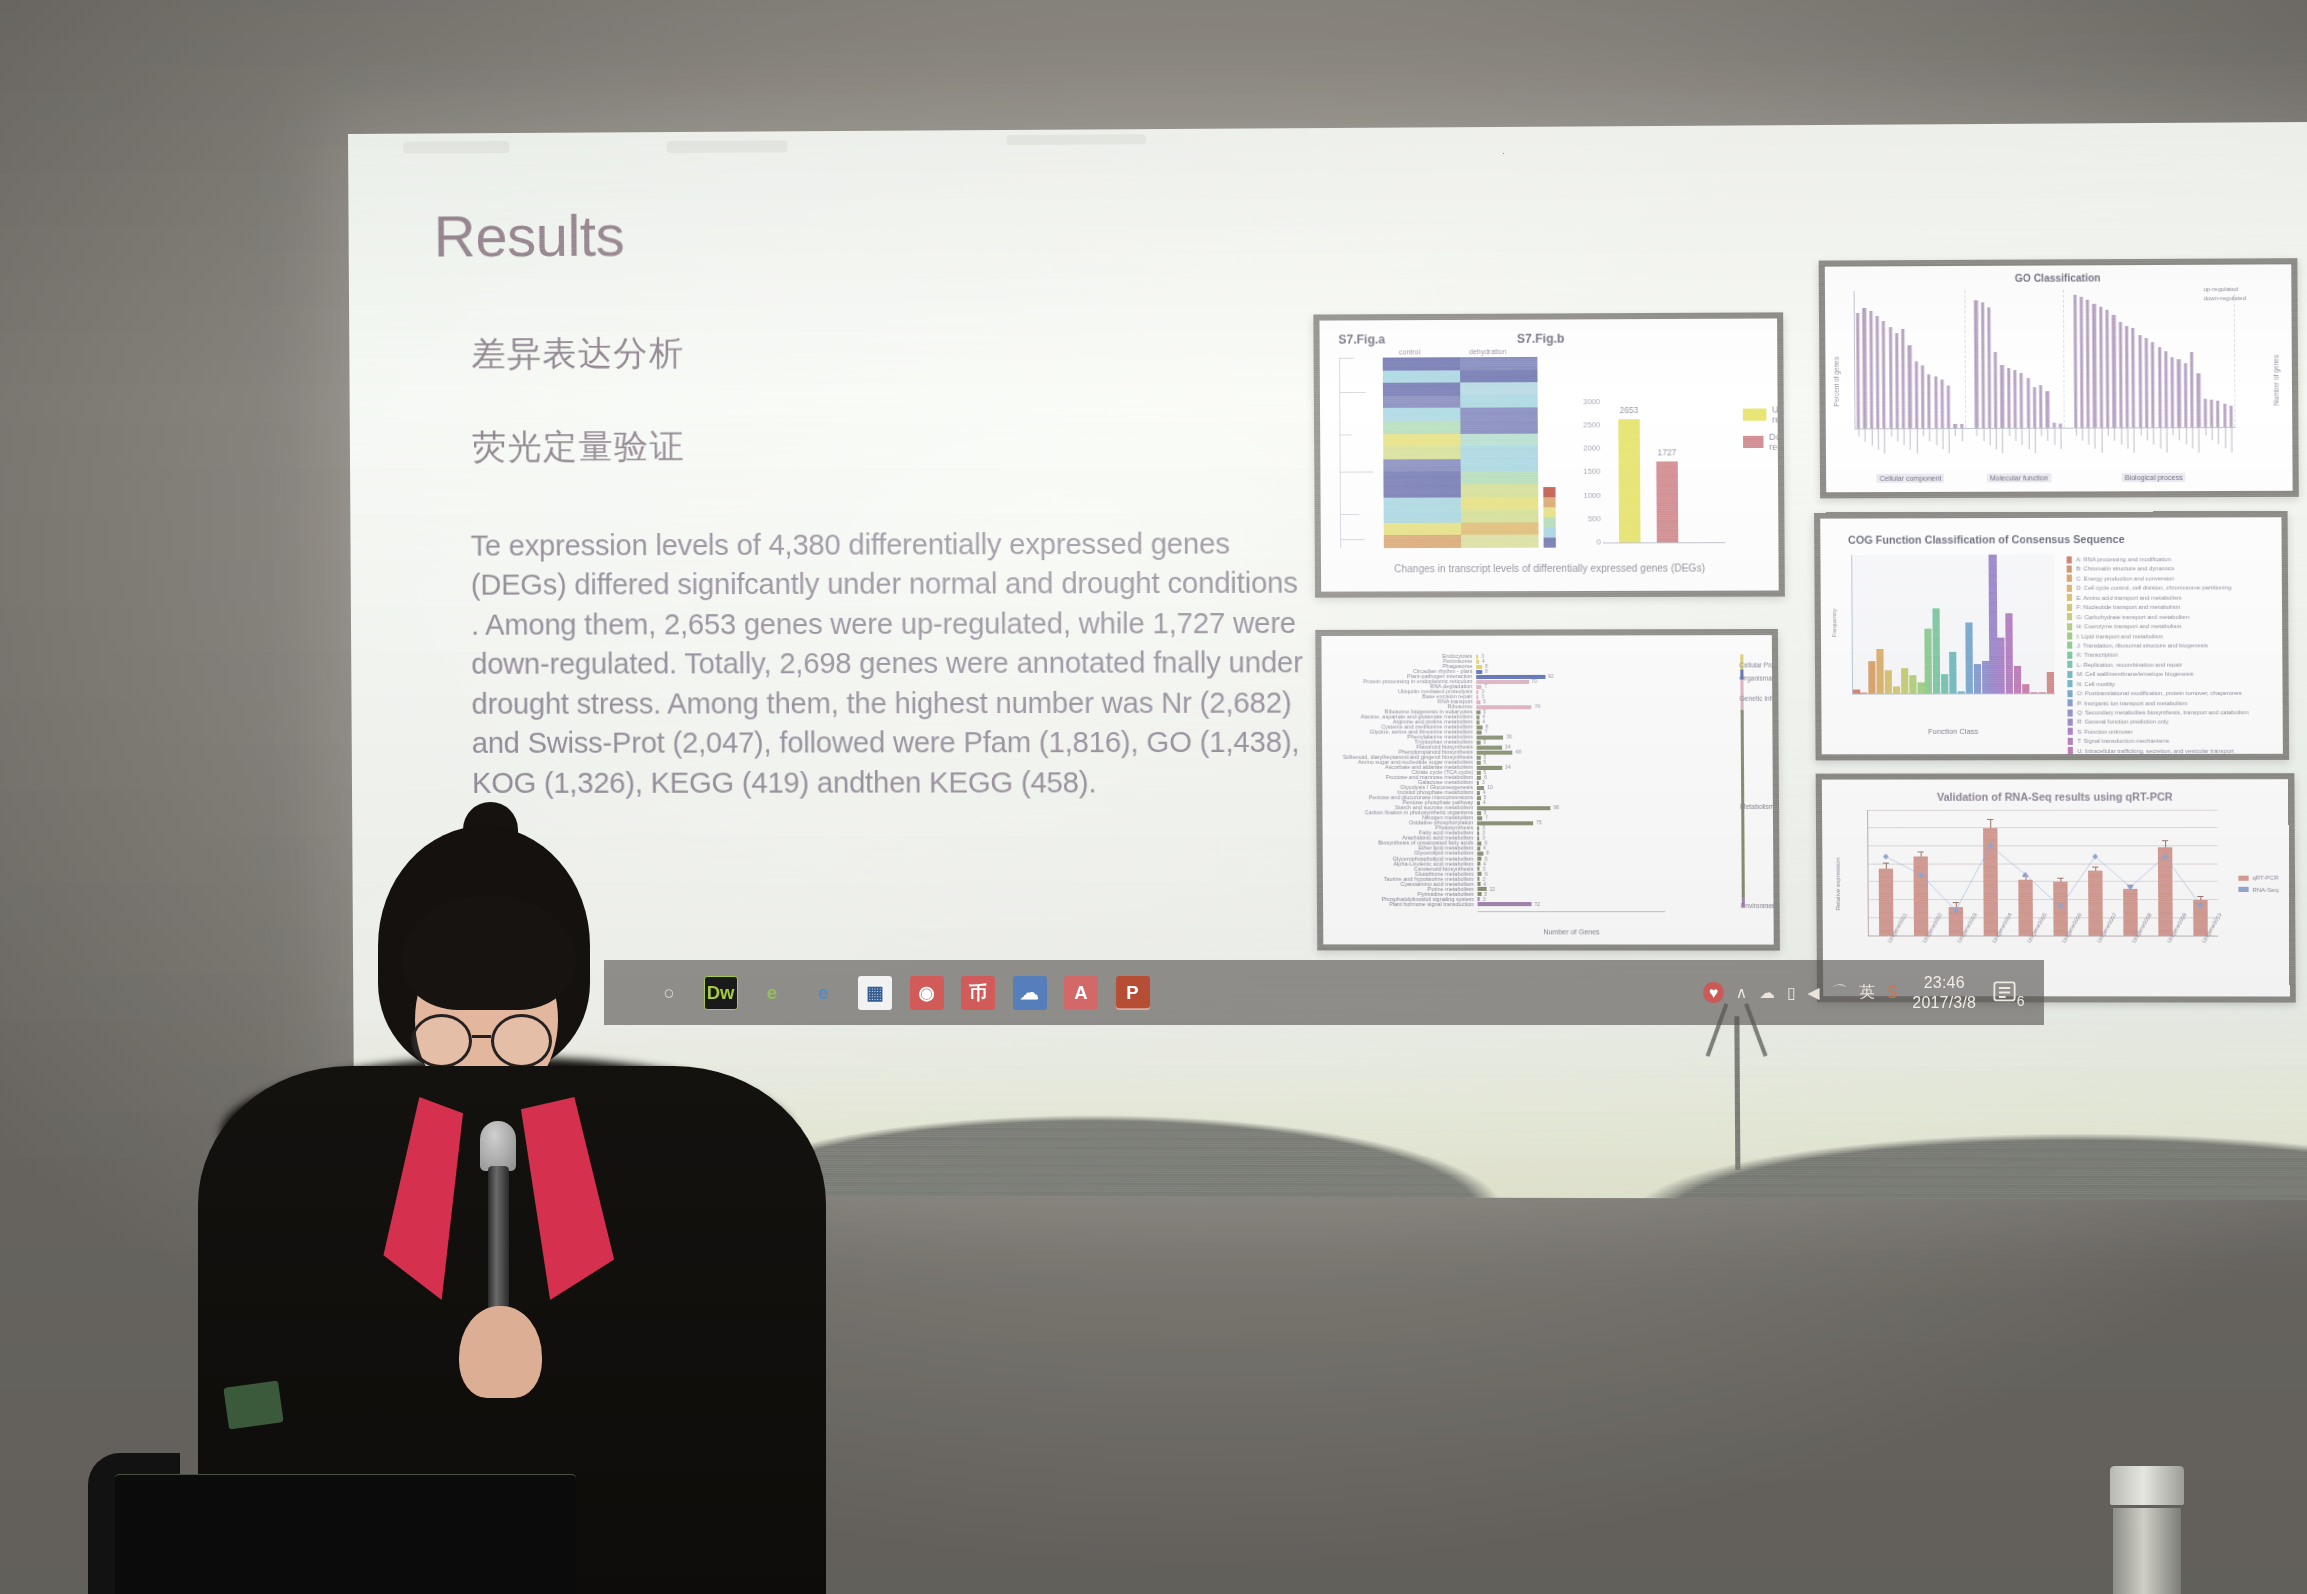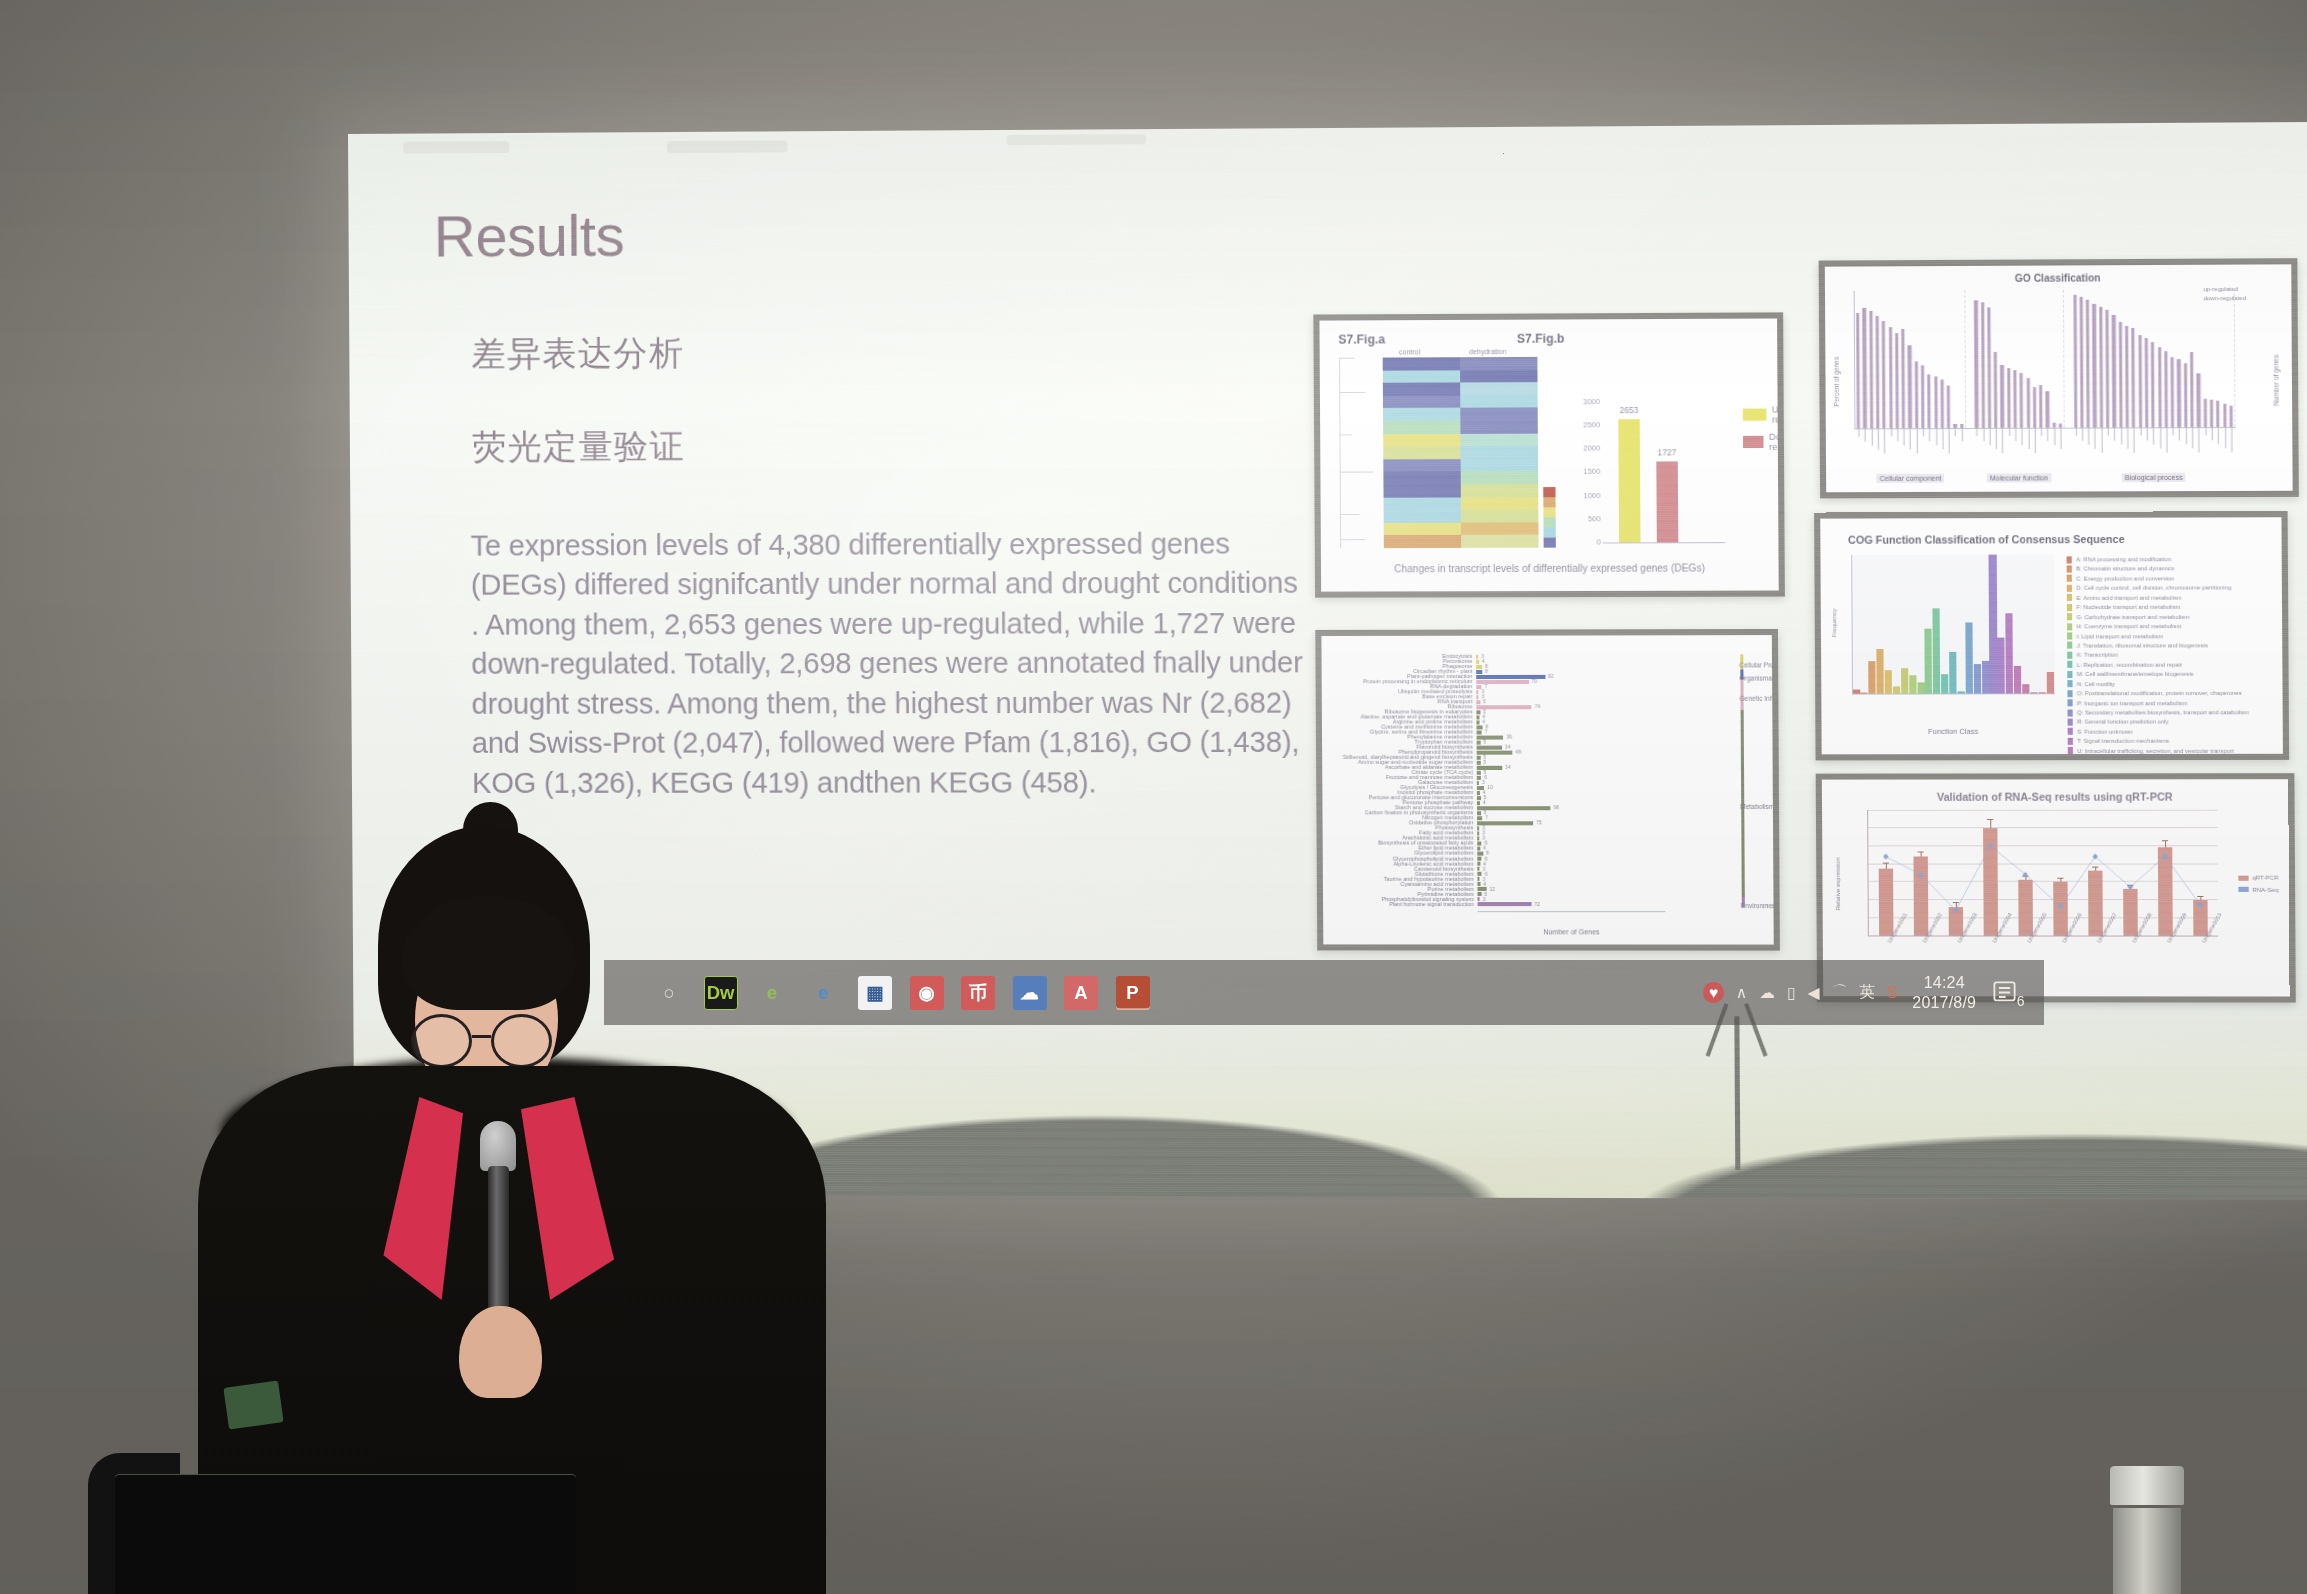--- a/index.html
+++ b/index.html
@@ -962,22 +962,22 @@
           <span style="color: rgb(255, 255, 255); background: rgb(232, 82, 79); border-radius: 50%; padding: 1.8px 5.5px;">♥</span>
           <span style="color: rgb(236, 228, 216);">∧</span>
           <span style="color: rgb(236, 228, 216);">☁</span>
           <span style="color: rgb(236, 228, 216);">▯</span>
           <span style="color: rgb(236, 228, 216);">◀</span>
           <span style="color: rgb(236, 228, 216);">⌒</span>
           <span style="color: rgb(236, 228, 216);">英</span>
           <span style="color: rgb(239, 107, 60);">S</span>
         </div>
       <div class="tb-clock">
-        <div>14:24</div>
-        <div>2017/8/9</div>
+        <div>23:46</div>
+        <div>2017/3/8</div>
       </div>
       <div class="tb-notif">
         <svg width="27" height="27" viewBox="0 0 24 24" fill="none" stroke="#f0e8dc" stroke-width="1.6">
           <rect x="3" y="3" width="18" height="16" rx="2"></rect>
             <path d="M7 8h10M7 12h10M7 16h6"></path>
         </svg>
         <span style="position:absolute;right:-6.5px;bottom:-2.8px;font-size:14px;color:#f2e9dd;">6</span>
       </div>
     </div>
   </div>

